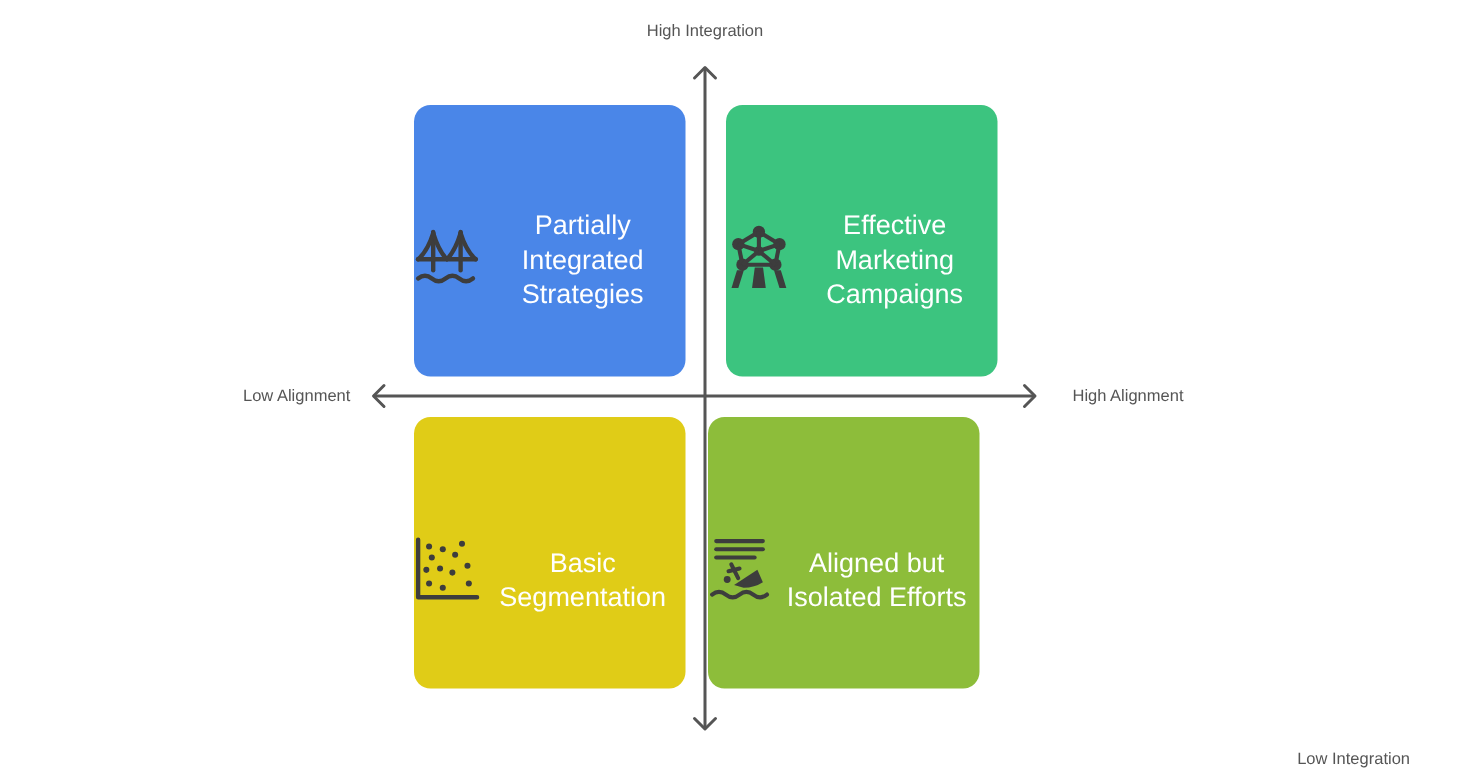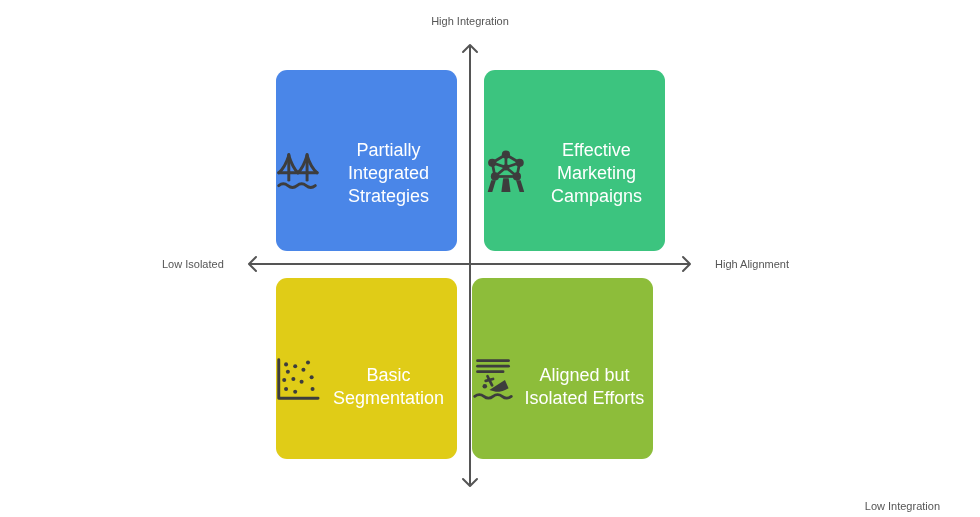--- a/index.html
+++ b/index.html
@@ -61,21 +61,21 @@
       margin-top: 25px;
       white-space: pre-line;
     }
     #q-bl .title, #q-br .title { margin-top: 36px; }
   </style>
 </head>
 <body>
 
 <div id="label-top" class="axis-label">High Integration</div>
 <div id="label-bottom" class="axis-label">Low Integration</div>
-<div id="label-left" class="axis-label">Low Isolated</div>
+<div id="label-left" class="axis-label">Low Alignment</div>
 <div id="label-right" class="axis-label">High Alignment</div>
 
 <svg class="axes" viewBox="0 0 980 517">
 
   <line x1="470" y1="45" x2="470" y2="486" stroke="#555" stroke-width="2"></line>
   <polyline points="463,52 470,45 477,52" fill="none" stroke="#555" stroke-width="2" stroke-linejoin="round" stroke-linecap="round"></polyline>
   <polyline points="463,479 470,486 477,479" fill="none" stroke="#555" stroke-width="2" stroke-linejoin="round" stroke-linecap="round"></polyline>
 
   <line x1="249" y1="264" x2="690" y2="264" stroke="#555" stroke-width="2"></line>
   <polyline points="256,257 249,264 256,271" fill="none" stroke="#555" stroke-width="2" stroke-linejoin="round" stroke-linecap="round"></polyline>

